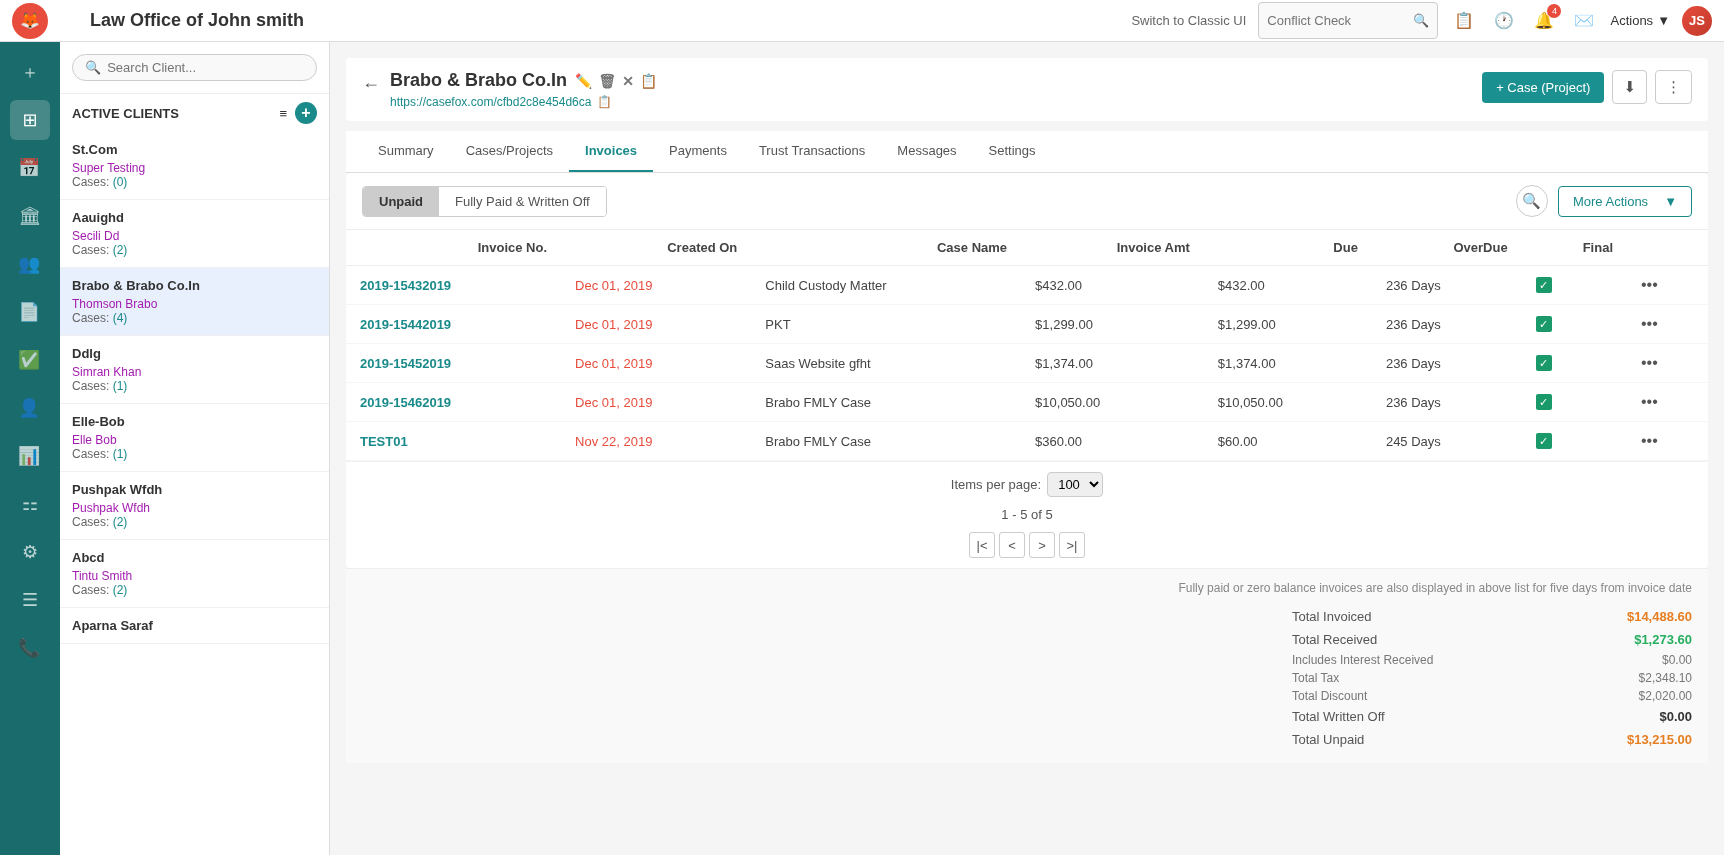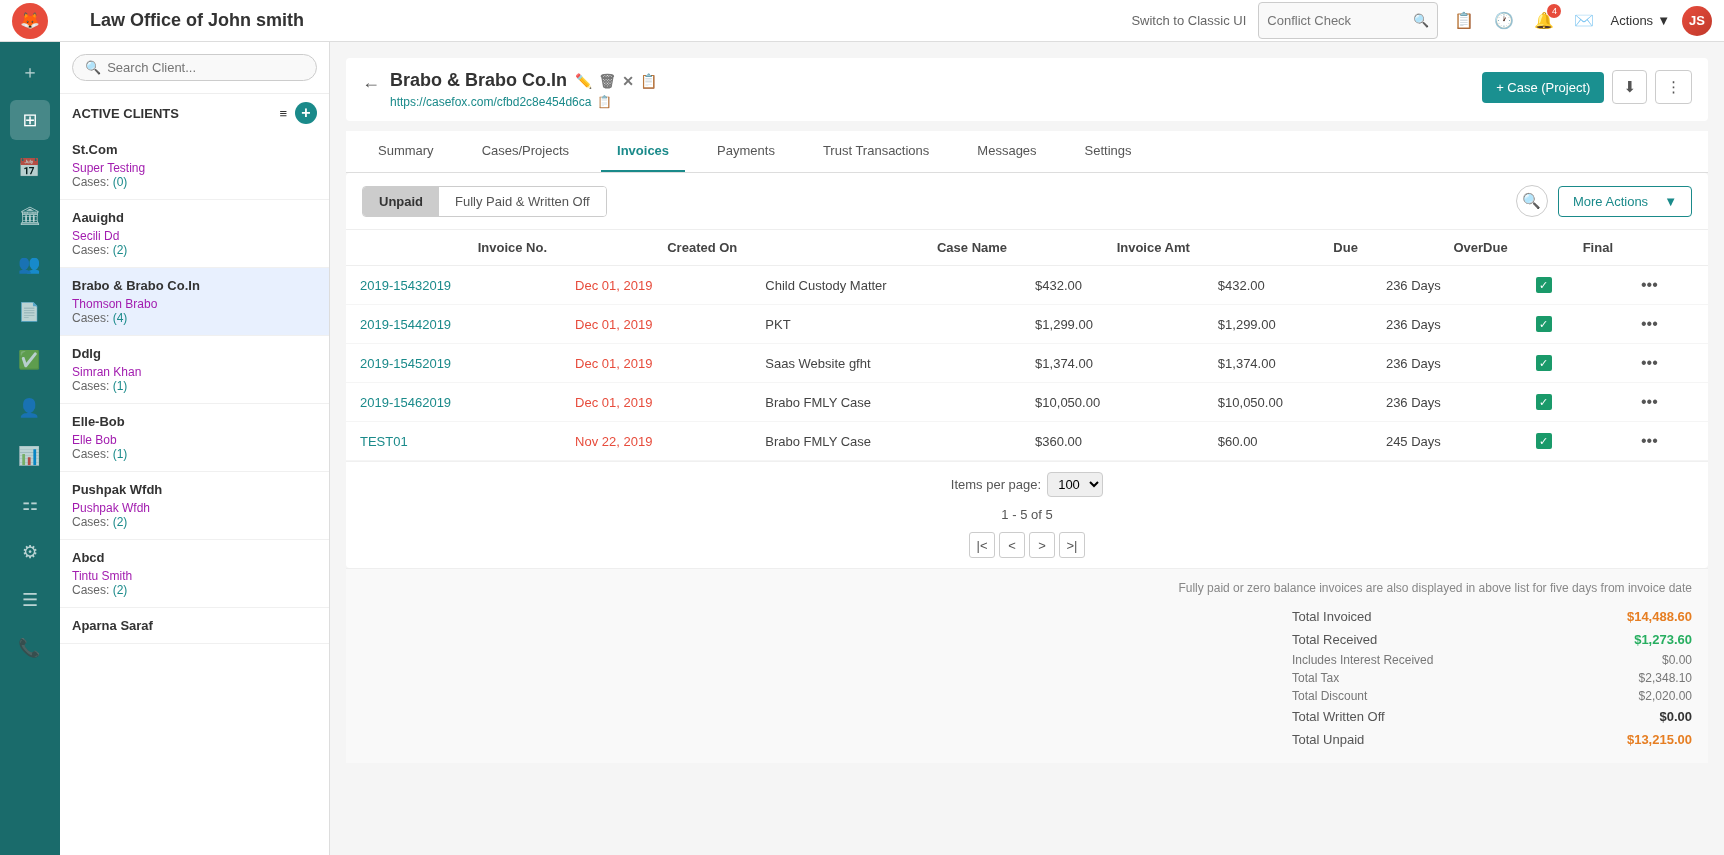--- a/index.html
+++ b/index.html
@@ -313,21 +313,21 @@
       cursor: pointer;
       font-size: 15px;
       color: #555;
     }
 
     
     .tabs-bar {
       background: #fff;
       border-bottom: 1px solid #ddd;
       display: flex;
-      gap: 16px;
+      gap: 0;
       padding: 0 16px;
     }
     .tab-item {
       padding: 12px 16px;
       font-size: 13px;
       color: #555;
       cursor: pointer;
       border-bottom: 2px solid transparent;
     }
     .tab-item.active {
@@ -414,20 +414,21 @@
     }
     .invoice-table td {
       padding: 10px 14px;
       font-size: 13px;
       color: #444;
       border-bottom: 1px solid #f5f5f5;
     }
     .invoice-table td.link-cell {
       color: #1a8a8a;
       cursor: pointer;
+      font-weight: bold;
     }
     .invoice-table td.date-cell { color: #e74c3c; }
     .checkbox-green {
       width: 16px;
       height: 16px;
       background: #1a9a6a;
       border: none;
       display: inline-flex;
       align-items: center;
       justify-content: center;

